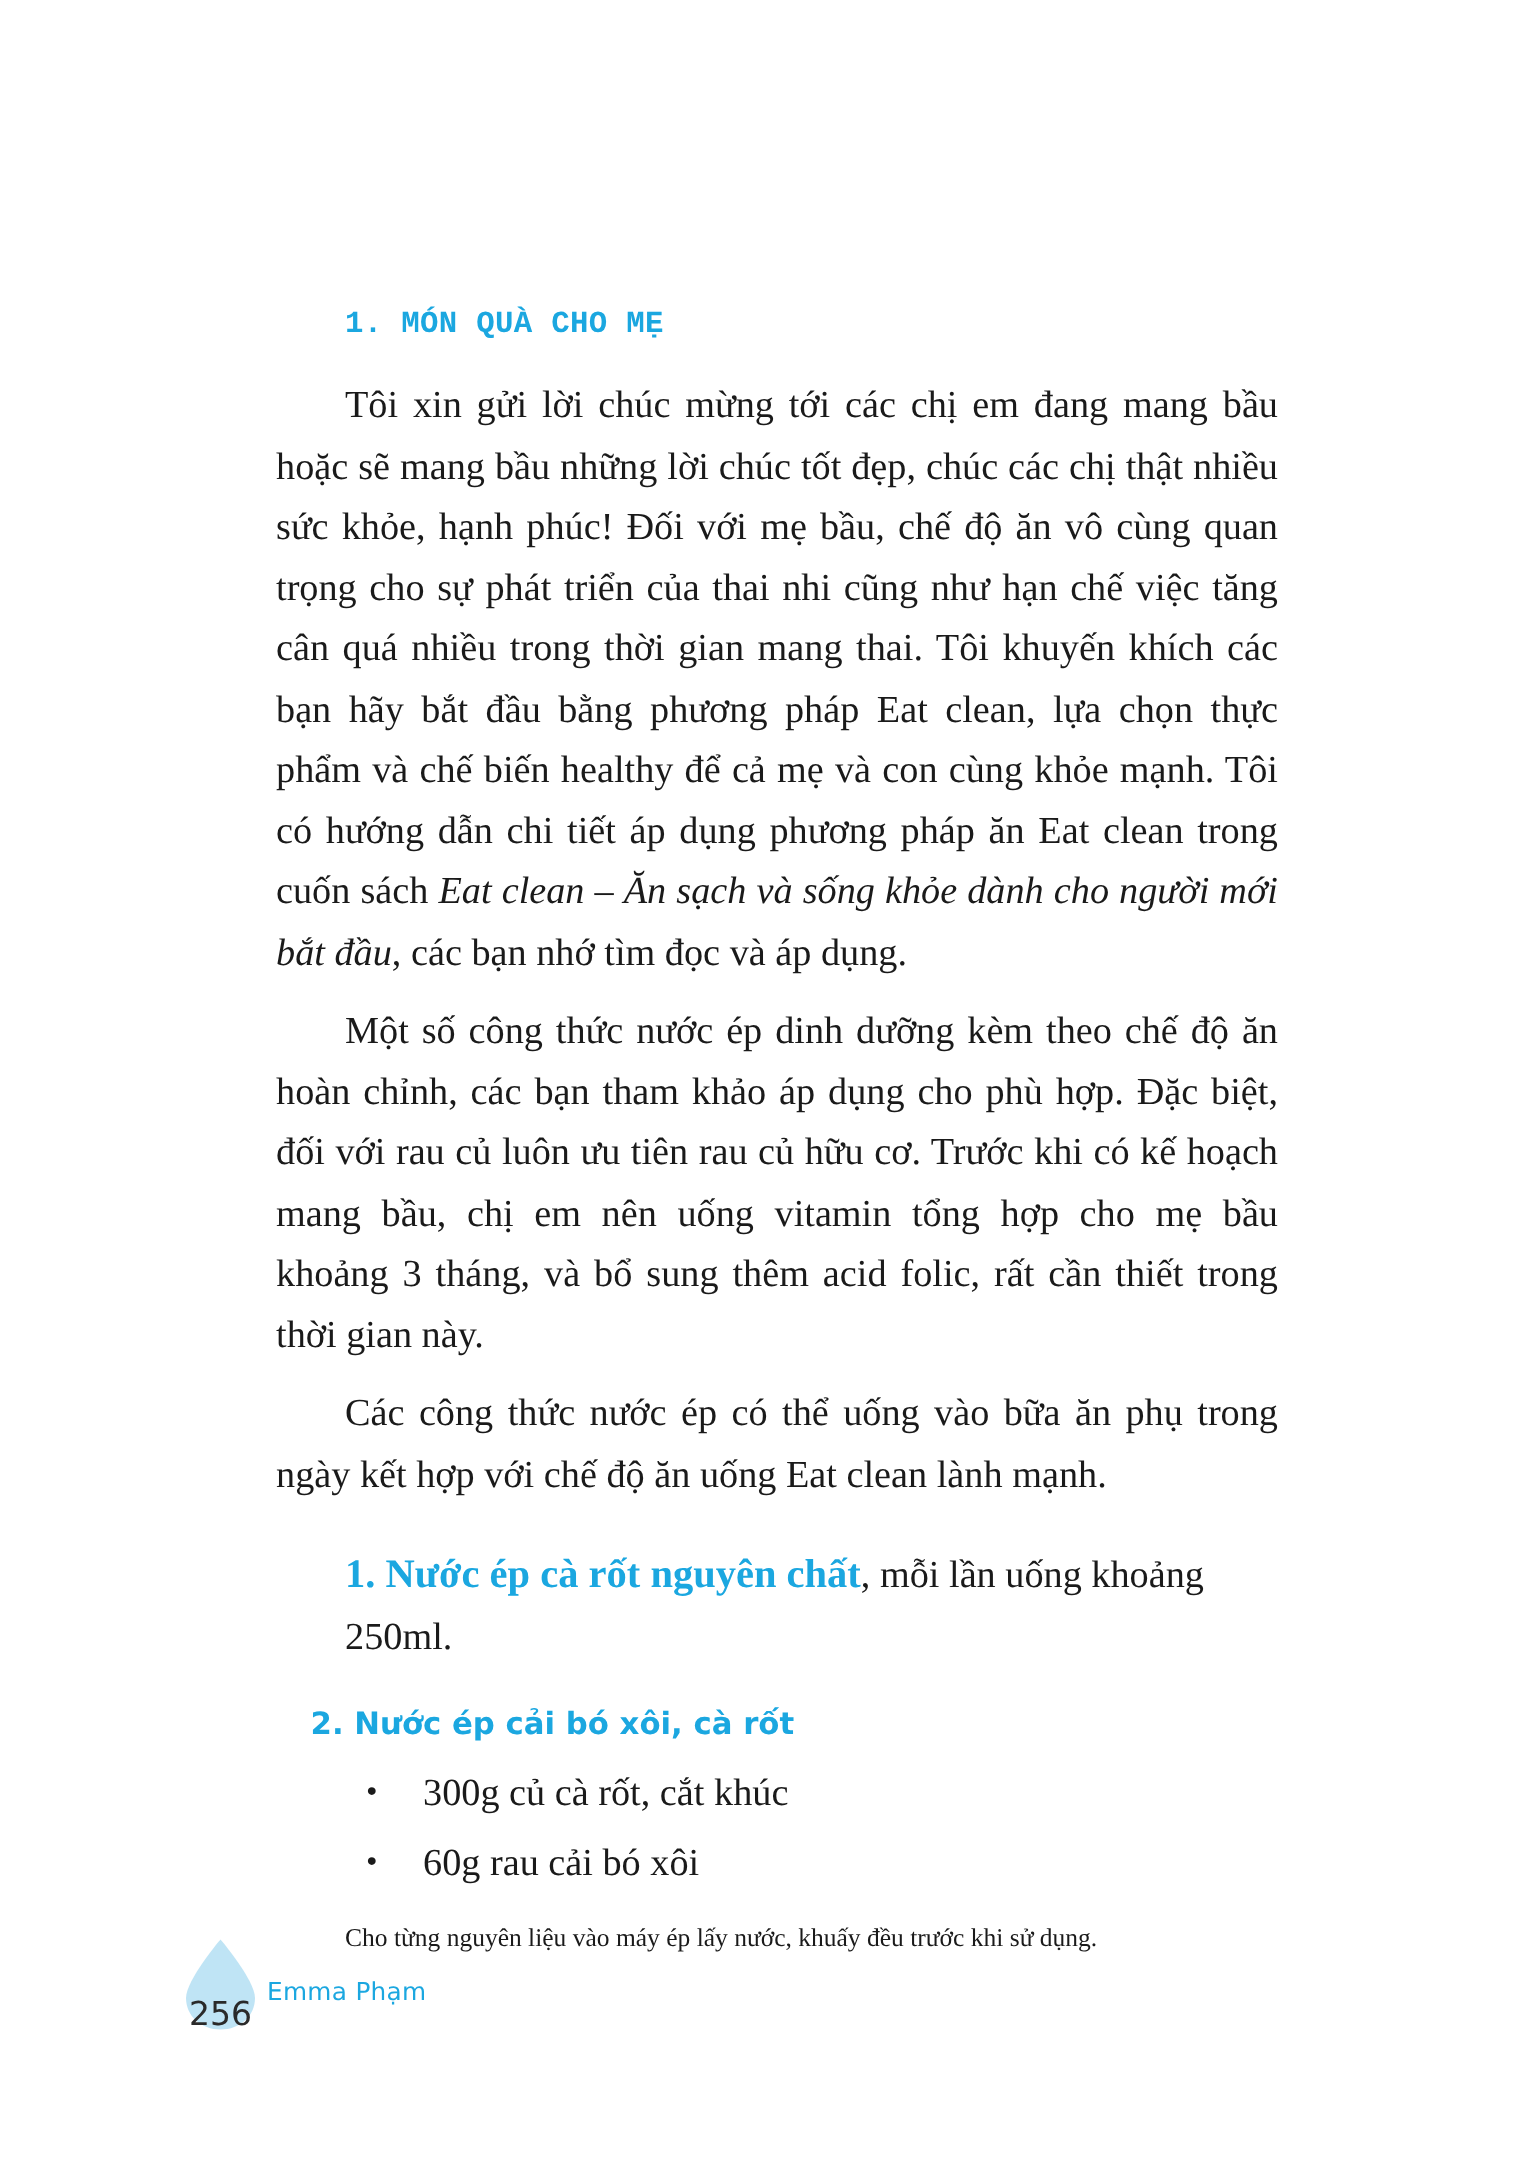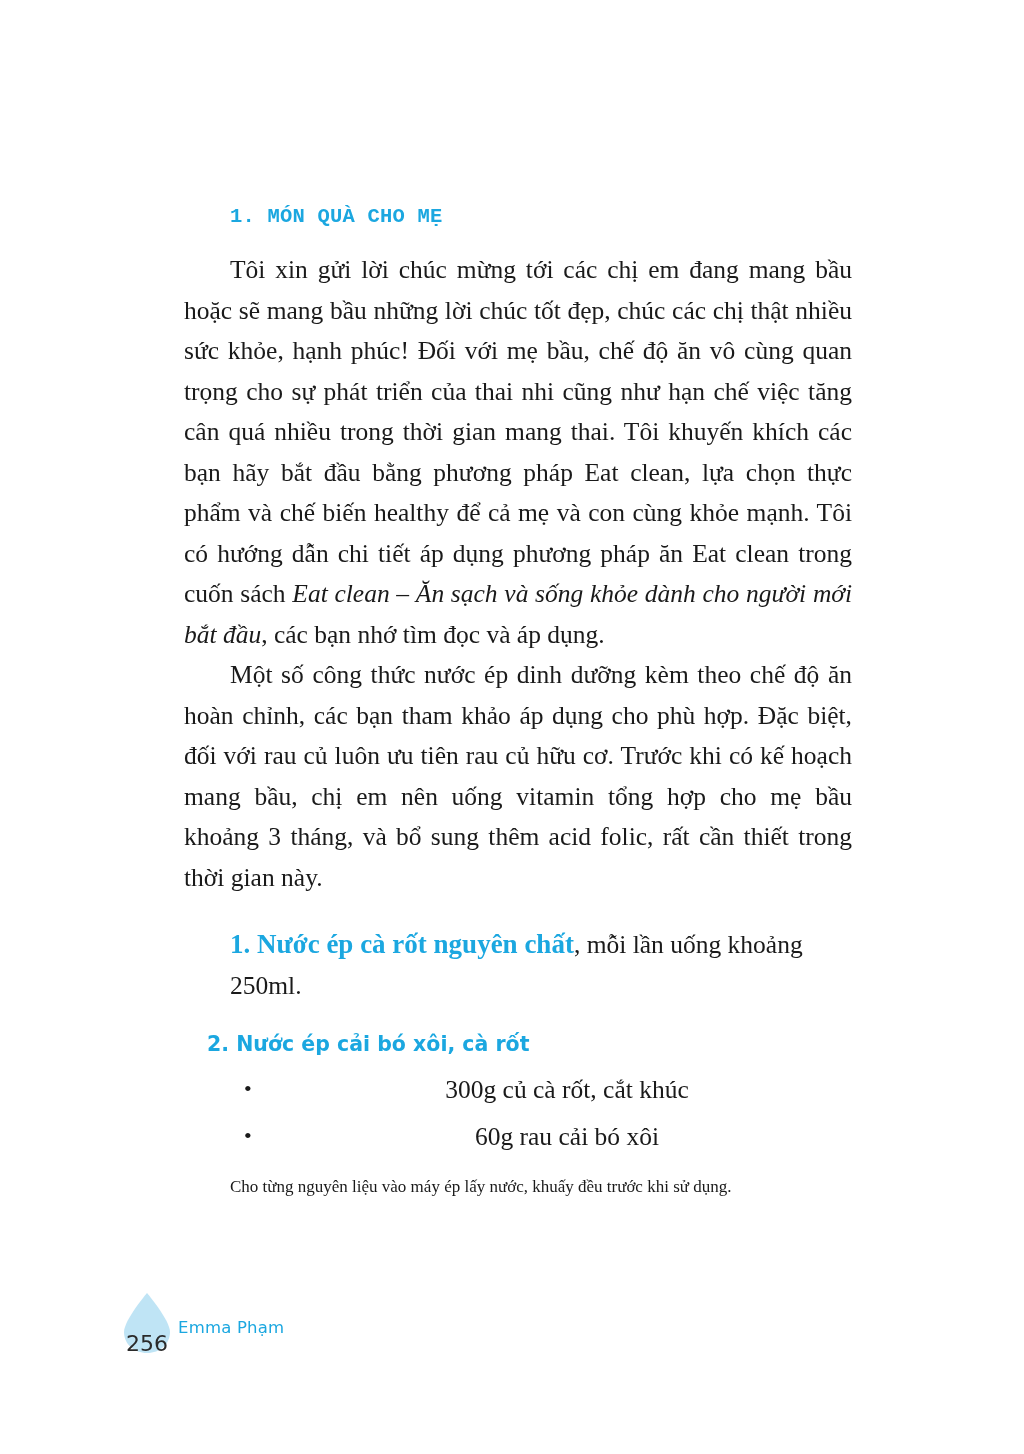--- a/index.html
+++ b/index.html
@@ -39,21 +39,21 @@
   p.body-par {
     font-size: 25.5px;
     line-height: 40.5px;
     text-align: justify;
     text-justify: inter-word;
     margin: 0 0 0 0;
     text-indent: 46px;
     hyphens: none;
   }
   p.body-par + p.body-par {
-    margin-top: 0px;
+    margin-top: 12px;
   }
   .italic {
     font-style: italic;
   }
   .recipe-heading {
     color: #1ba7e0;
     font-family: "DejaVu Sans", sans-serif;
     font-weight: bold;
     font-size: 20.5px;
     margin: 26px 0 0 23px;
@@ -67,21 +67,20 @@
   .recipe-line .lead {
     color: #1ba7e0;
     font-family: Liberation Serif, serif;
     font-weight: bold;
     font-size: 27px;
   }
   ul.ingredients {
     list-style: none;
     margin: 14px 0 0 0;
     padding: 0;
-    text-align: center;
   }
   ul.ingredients li {
     font-size: 25.5px;
     line-height: 40.5px;
     margin: 0 0 6px 60px;
     position: relative;
     padding-left: 38px;
   }
   ul.ingredients li::before {
     content: "\2022";
@@ -146,20 +145,21 @@
 <div class="page">
 
   <div class="content">
 
     <h2 class="section-heading">1. MÓN QUÀ CHO MẸ</h2>
 
     <p class="body-par"><span>Tôi xin gửi lời chúc mừng tới các chị em đang mang bầu hoặc sẽ mang bầu những lời chúc tốt đẹp, chúc các chị thật nhiều sức khỏe, hạnh phúc! Đối với mẹ bầu, chế độ ăn vô cùng quan trọng cho sự phát triển của thai nhi cũng như hạn chế việc tăng cân quá nhiều trong thời gian mang thai. Tôi khuyến khích các bạn hãy bắt đầu bằng phương pháp Eat clean, lựa chọn thực phẩm và chế biến healthy để cả mẹ và con cùng khỏe mạnh. Tôi có hướng dẫn chi tiết áp dụng phương pháp ăn Eat clean trong cuốn sách </span><span class="italic">Eat clean – Ăn sạch và sống khỏe dành cho người mới bắt đầu</span><span>, các bạn nhớ tìm đọc và áp dụng.</span></p>
 
     <p class="body-par">Một số công thức nước ép dinh dưỡng kèm theo chế độ ăn hoàn chỉnh, các bạn tham khảo áp dụng cho phù hợp. Đặc biệt, đối với rau củ luôn ưu tiên rau củ hữu cơ. Trước khi có kế hoạch mang bầu, chị em nên uống vitamin tổng hợp cho mẹ bầu khoảng 3 tháng, và bổ sung thêm acid folic, rất cần thiết trong thời gian này.</p>
 
+    <p class="body-par">Các công thức nước ép có thể uống vào bữa ăn phụ trong ngày kết hợp với chế độ ăn uống Eat clean lành mạnh.</p>
 
     <p class="recipe-line"><span class="lead">1. Nước ép cà rốt nguyên chất</span><span>, mỗi lần uống khoảng 250ml.</span></p>
 
     <h3 class="recipe-heading">2. Nước ép cải bó xôi, cà rốt</h3>
 
     <ul class="ingredients">
       <li>300g củ cà rốt, cắt khúc</li>
       <li>60g rau cải bó xôi</li>
     </ul>
 

